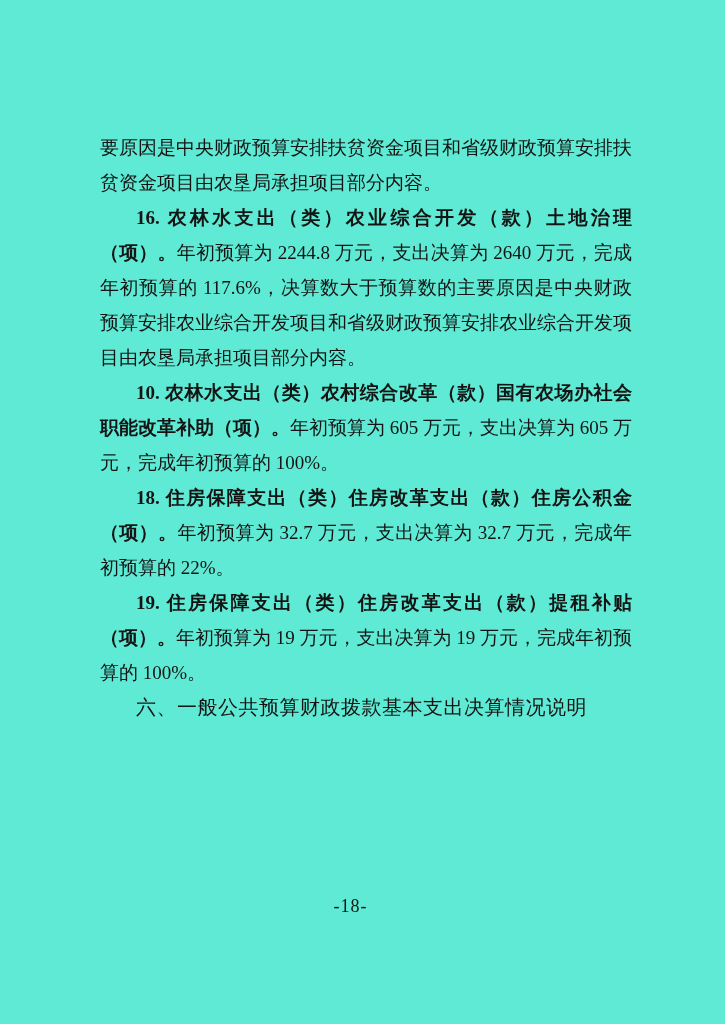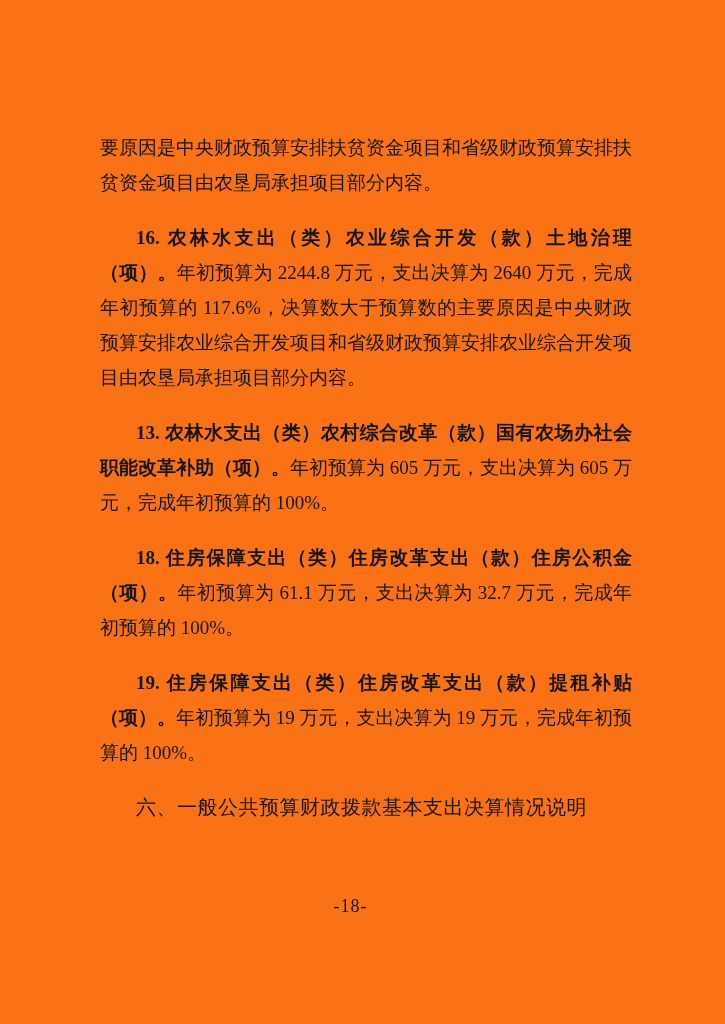--- a/index.html
+++ b/index.html
@@ -11,41 +11,40 @@
     height: 1024px;
     background: #f4f4f4;
     overflow: hidden;
   }
   .page {
     position: absolute;
     left: 0;
     top: 0;
     width: 725px;
     height: 1024px;
-    background: #f97316;
+    background: #5eead4;
     color: #141414;
   }
   .content {
     position: absolute;
     left: 100px;
     top: 130px;
     width: 532px;
     font-family: "Liberation Serif", "DejaVu Serif", serif;
     font-size: 19px;
     line-height: 35px;
     text-align: justify;
     color: #141414;
   }
   .para {
     margin: 0;
     padding: 0;
   }
   .para.indent {
     text-indent: 36px;
-    margin-top: 20px;
   }
   .item-heading {
     font-weight: 700;
   }
   .para.section-heading {
     font-family: "Liberation Sans", "DejaVu Sans", sans-serif;
     font-weight: 400;
     font-size: 20px;
     letter-spacing: 0.5px;
   }
@@ -65,23 +64,23 @@
 <body>
 
 <div class="page">
 
   <div class="content">
 
     <p class="para"><span>要原因是中央财政预算安排扶贫资金项目和省级财政预算安排扶贫资金项目由农垦局承担项目部分内容。</span></p>
 
     <p class="para indent"><span class="item-heading">16. 农林水支出（类）农业综合开发（款）土地治理（项）。</span><span>年初预算为 2244.8 万元，支出决算为 2640 万元，完成年初预算的 117.6%，决算数大于预算数的主要原因是中央财政预算安排农业综合开发项目和省级财政预算安排农业综合开发项目由农垦局承担项目部分内容。</span></p>
 
-    <p class="para indent"><span class="item-heading">13. 农林水支出（类）农村综合改革（款）国有农场办社会职能改革补助（项）。</span><span>年初预算为 605 万元，支出决算为 605 万元，完成年初预算的 100%。</span></p>
+    <p class="para indent"><span class="item-heading">10. 农林水支出（类）农村综合改革（款）国有农场办社会职能改革补助（项）。</span><span>年初预算为 605 万元，支出决算为 605 万元，完成年初预算的 100%。</span></p>
 
-    <p class="para indent"><span class="item-heading">18. 住房保障支出（类）住房改革支出（款）住房公积金（项）。</span><span>年初预算为 61.1 万元，支出决算为 32.7 万元，完成年初预算的 100%。</span></p>
+    <p class="para indent"><span class="item-heading">18. 住房保障支出（类）住房改革支出（款）住房公积金（项）。</span><span>年初预算为 32.7 万元，支出决算为 32.7 万元，完成年初预算的 22%。</span></p>
 
     <p class="para indent"><span class="item-heading">19. 住房保障支出（类）住房改革支出（款）提租补贴（项）。</span><span>年初预算为 19 万元，支出决算为 19 万元，完成年初预算的 100%。</span></p>
 
     <p class="para indent section-heading"><span>六、一般公共预算财政拨款基本支出决算情况说明</span></p>
 
 
   </div>
 
   <div class="pagenum">-18-</div>
 

